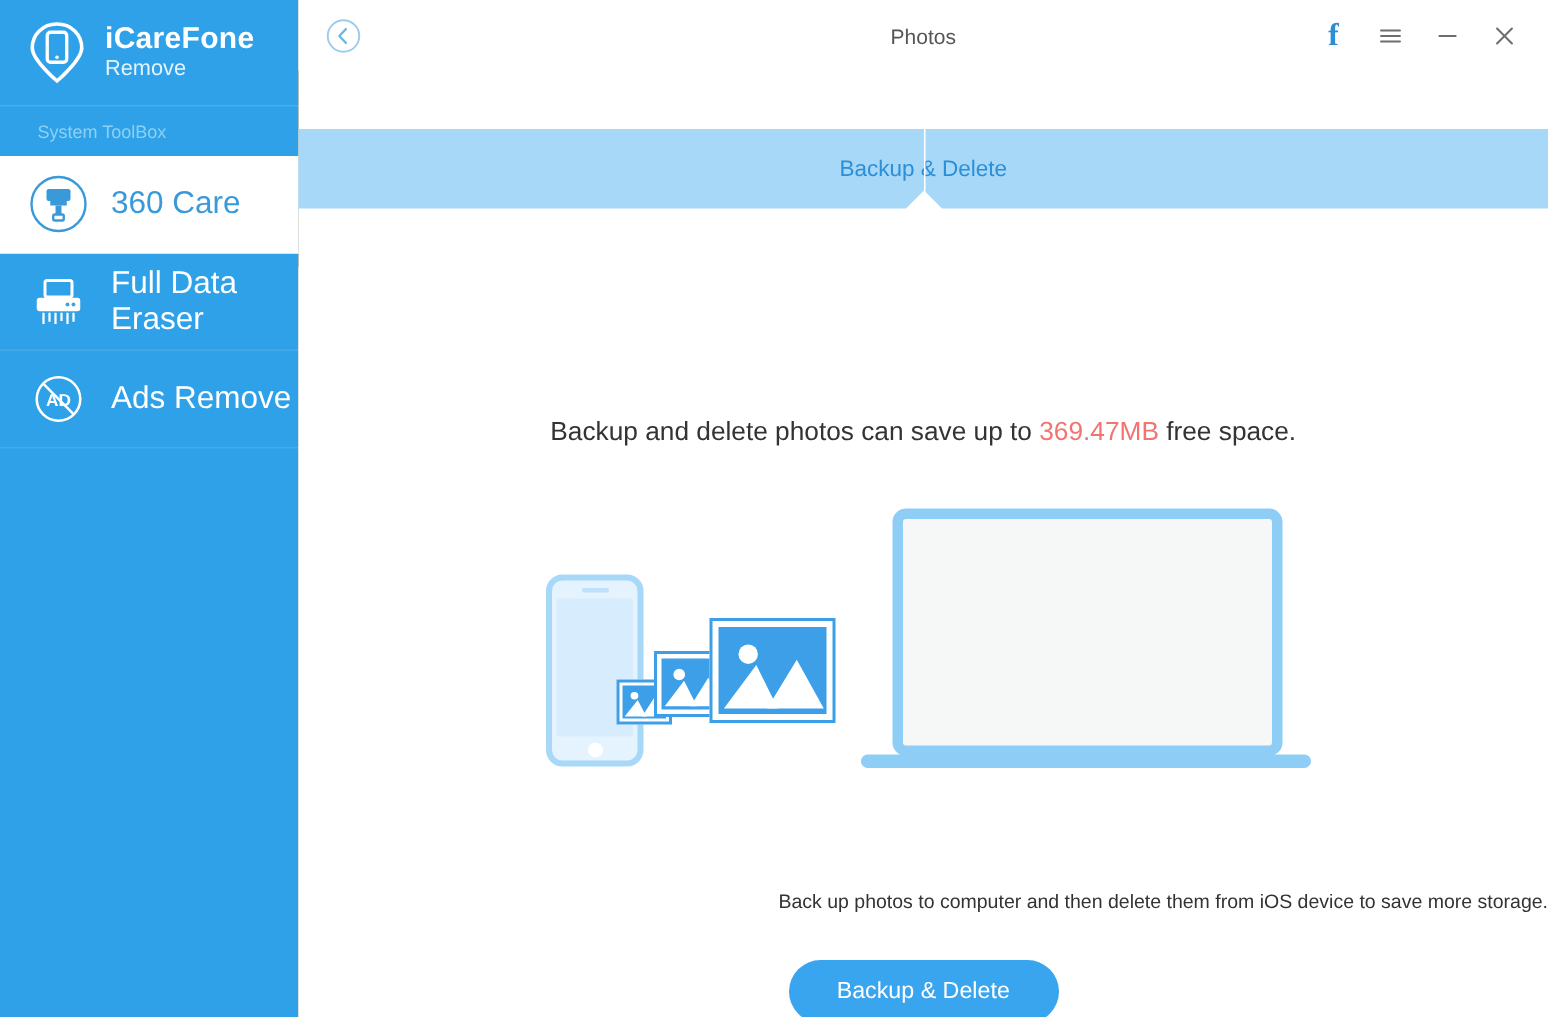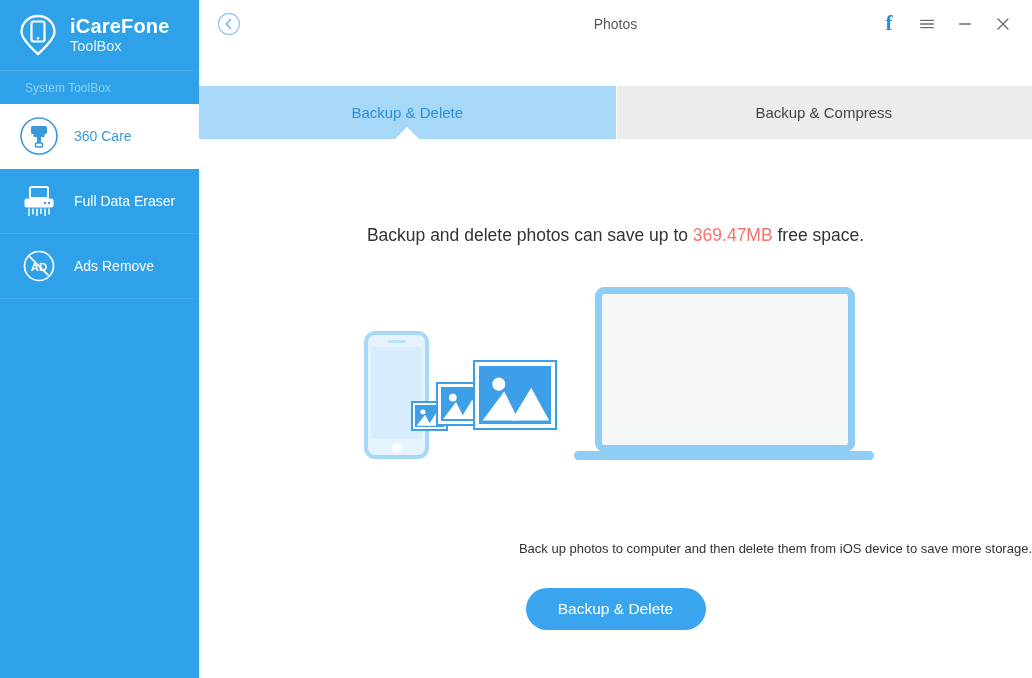--- a/index.html
+++ b/index.html
@@ -85,21 +85,21 @@
     width: 42px;
     height: 42px;
     flex: 0 0 42px;
     margin-right: 14px;
     display: flex;
     align-items: center;
     justify-content: center;
   }
   .nav-label {
     color: #ffffff;
-    font-size: 14px;
+    font-size: 21px;
   }
   .nav-item.active .nav-label {
     color: #3a9ad9;
   }
 
   
   .main {
     flex: 1 1 auto;
     position: relative;
     background: #ffffff;
@@ -199,21 +199,21 @@
   }
 
   
   .content {
     flex: 1 1 auto;
     position: relative;
     background: #ffffff;
   }
   .headline {
     text-align: center;
-    margin-top: 47px;
+    margin-top: 99px;
     font-size: 17.5px;
     color: #333333;
   }
   .headline .size {
     color: #f2736f;
   }
   .illustration {
     position: relative;
     width: 833px;
     height: 210px;
@@ -332,21 +332,21 @@
     <div class="brand">
       <div class="brand-logo">
         <svg viewBox="0 0 40 42" width="40" height="42">
           <path d="M20 2 C10.5 2 3.5 9 3.5 18 C3.5 26 20 40 20 40 C20 40 36.5 26 36.5 18 C36.5 9 29.5 2 20 2 Z" fill="none" stroke="#ffffff" stroke-width="2.4"></path>
           <rect x="13.5" y="7.5" width="13" height="20" rx="2.2" fill="none" stroke="#ffffff" stroke-width="2.2"></rect>
           <circle cx="20" cy="24.2" r="1.2" fill="#ffffff"></circle>
         </svg>
       </div>
       <div class="brand-text">
         <div class="brand-title">iCareFone</div>
-        <div class="brand-sub">ToolBox</div>
+        <div class="brand-sub">Remove</div>
       </div>
     </div>
 
     <div class="section-label">System ToolBox</div>
 
     <div class="nav">
 
       <div class="nav-item active">
         <div class="nav-icon">
           <svg viewBox="0 0 42 42" width="42" height="42">
@@ -433,23 +433,20 @@
           </svg>
         </div>
       </div>
     </div>
 
     <div class="tabs">
       <div class="tab active">
         <span>Backup &amp; Delete</span>
         <span class="tab-notch"></span>
       </div>
-      <div class="tab">
-        <span>Backup &amp; Compress</span>
-      </div>
       <div class="tab-sep"></div>
     </div>
 
     <div class="content">
 
       <div class="headline">
         <span>Backup and delete photos can save up to </span><span class="size">369.47MB</span><span> free space.</span>
       </div>
 
       <div class="illustration">

